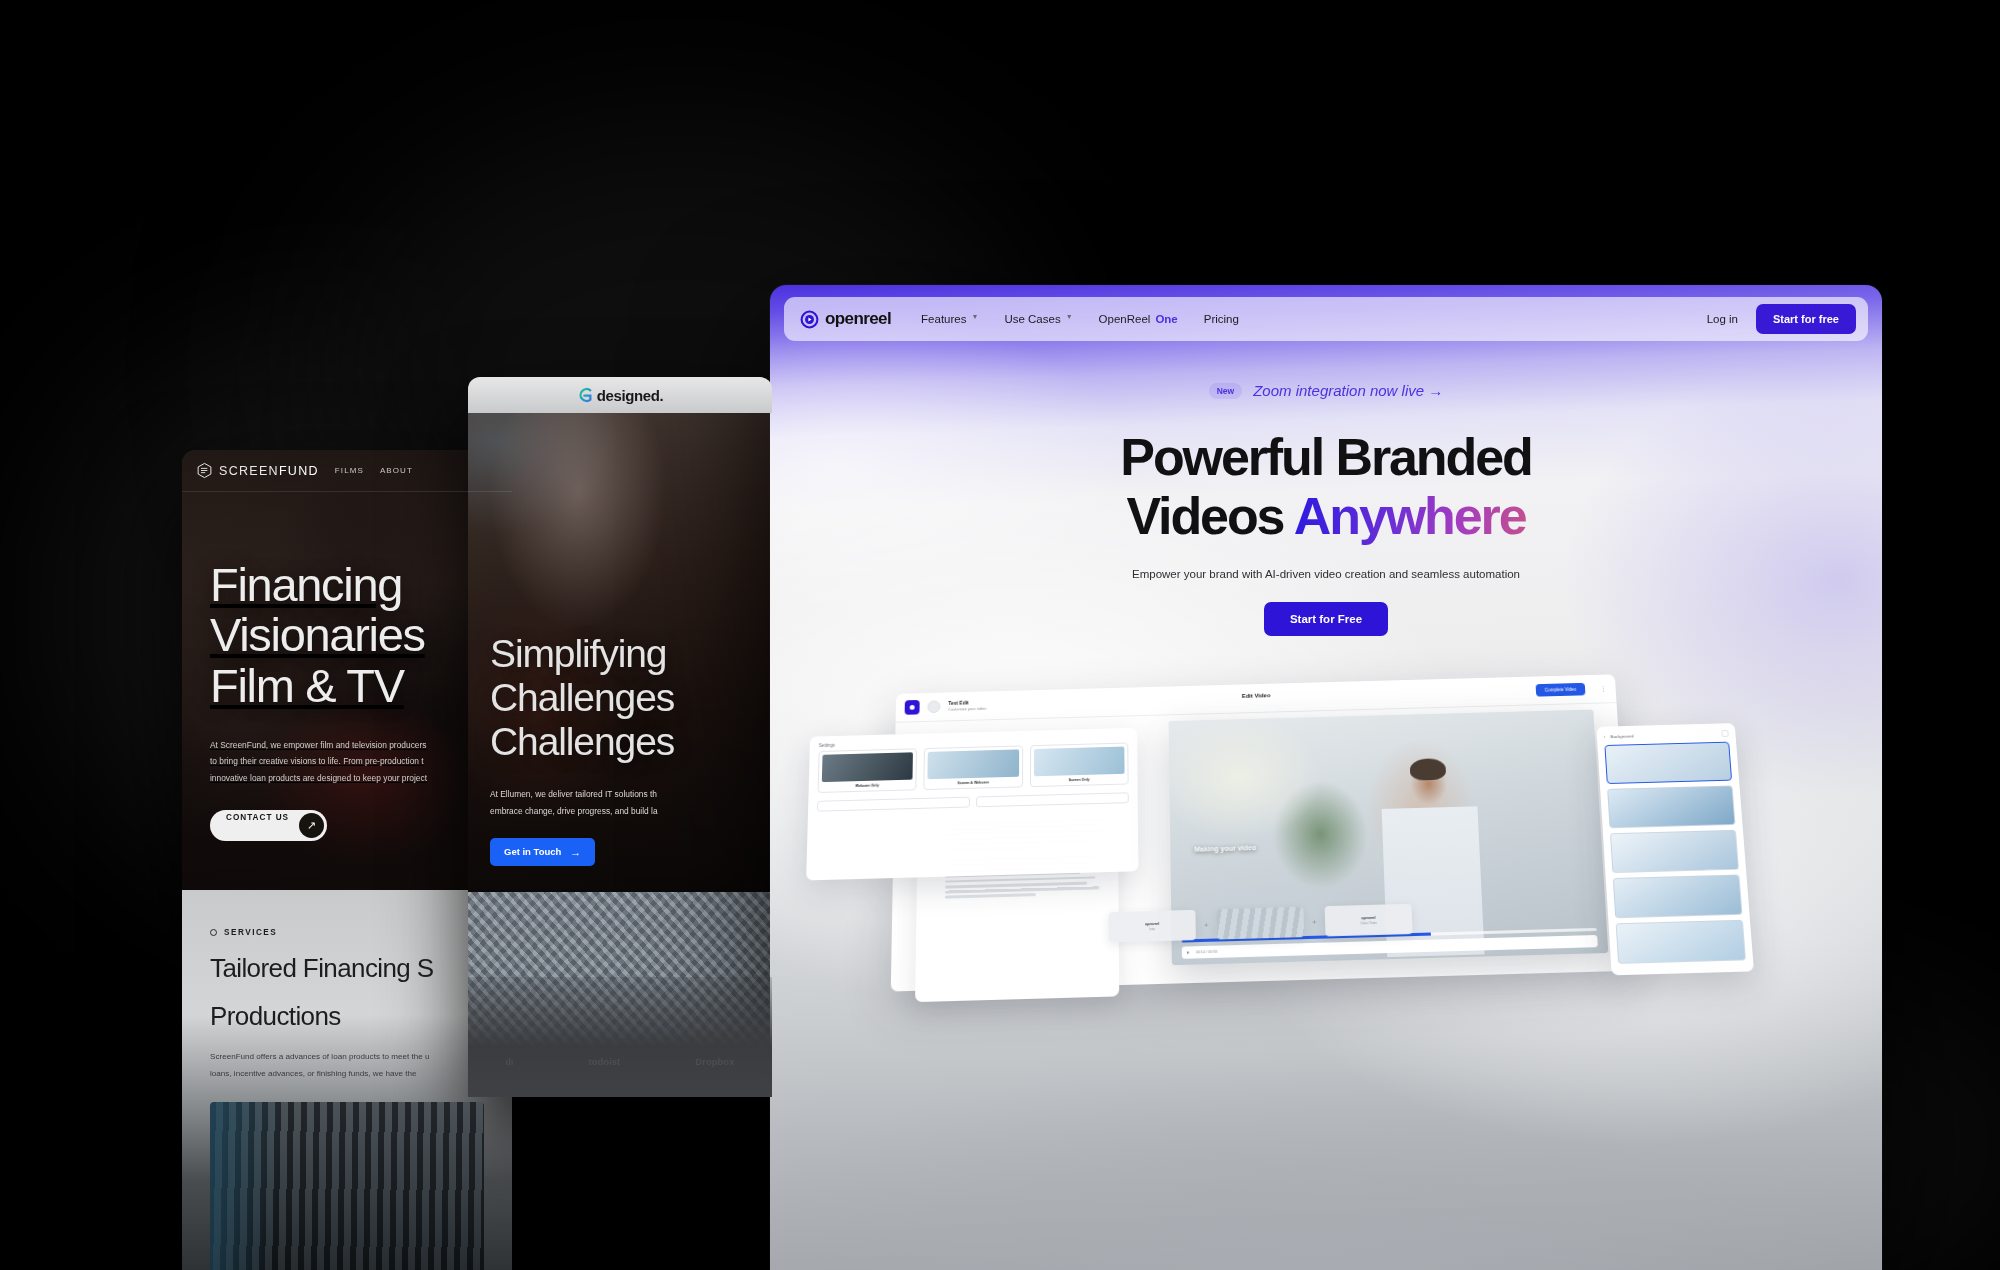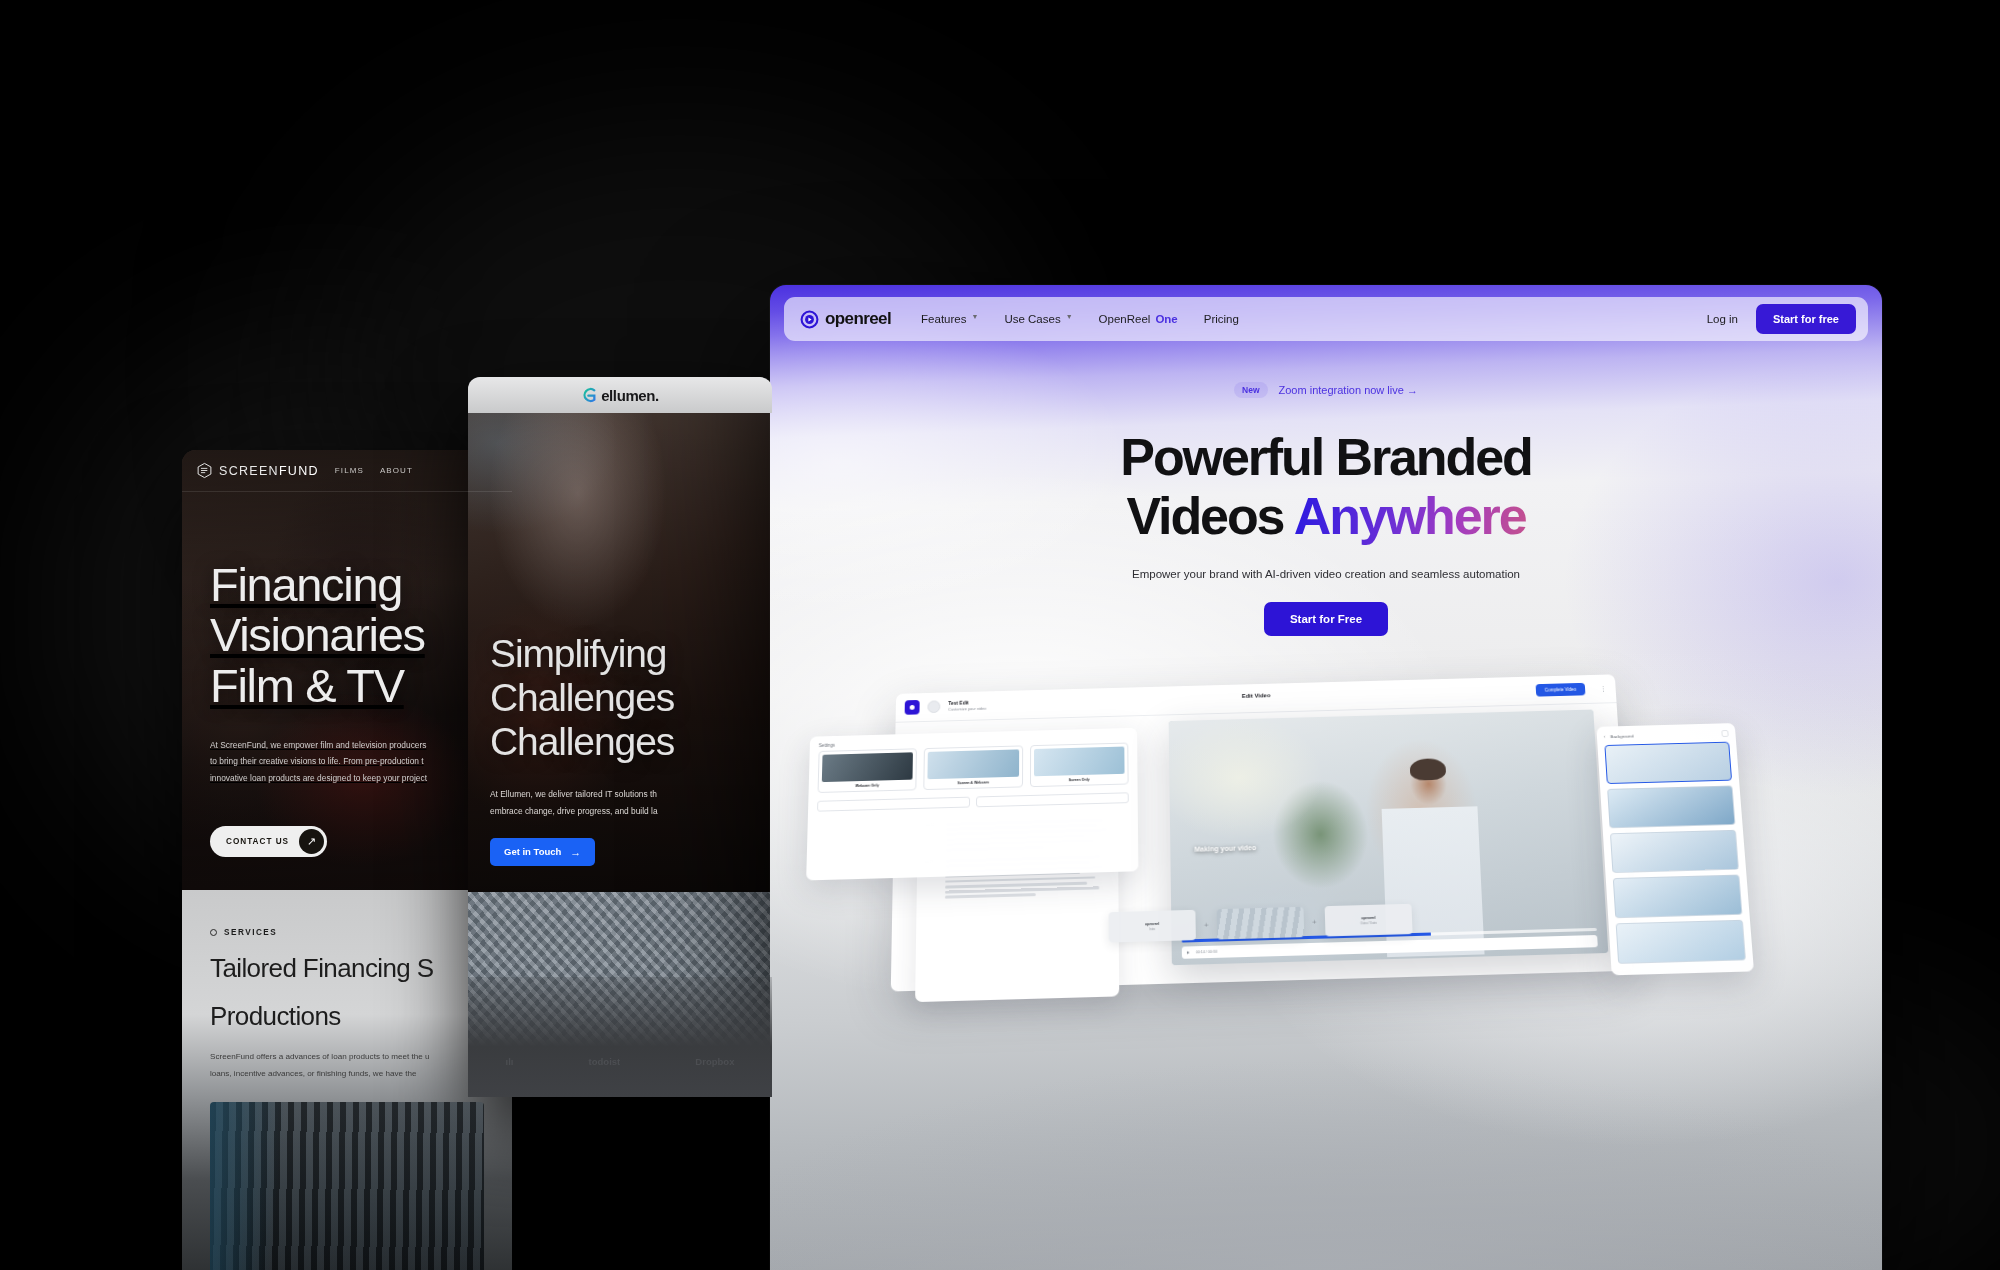--- a/index.html
+++ b/index.html
@@ -36,21 +36,21 @@
   .sf-mark { width:17px; height:17px; flex:0 0 17px; }
   .sf-name { font-size:12.5px; letter-spacing:1.3px; color:#e9e9e9; white-space:nowrap; }
   .sf-name b { font-weight:400; color:#fff; }
   .sf-link { font-size:8px; letter-spacing:1.1px; color:#c8c6c4; white-space:nowrap; }
   .sf-hero { position:absolute; left:28px; top:110px; right:0; z-index:4;text-decoration:underline; }
   .sf-h1 { font-size:47px; line-height:1.07; font-weight:400; color:#ededed;
     letter-spacing:-1.3px; white-space:nowrap;
     text-shadow:0 2px 18px rgba(0,0,0,.7); }
   .sf-body { margin-top:26px; font-size:8.4px; line-height:1.95; color:#d2d0cf;
     white-space:nowrap; }
-  .sf-cta { margin-top:40px; display:inline-flex; align-items:center;
+  .sf-cta { margin-top:24px; display:inline-flex; align-items:flex-start;
     background:#efefef; border-radius:40px; padding:3px 3px 3px 16px; gap:10px; }
   .sf-cta-label { font-size:8.2px; letter-spacing:1px; font-weight:700; color:#17140f; }
   .sf-cta-arrow { width:25px; height:25px; border-radius:50%; background:#16130f;
     display:flex; align-items:center; justify-content:center; color:#fff; font-size:11px; }
   .sf-lower { position:absolute; left:0; top:440px; right:0; bottom:0; z-index:4;
     padding:38px 28px 0; }
   .sf-eyebrow { display:flex; align-items:center; gap:7px; }
   .sf-dot { width:7px; height:7px; border-radius:50%; border:1px solid #2a2a2a; }
   .sf-eyebrow-text { font-size:8.2px; letter-spacing:1.5px; font-weight:700; color:#1b1b1b; }
   .sf-h2 { margin-top:16px; font-size:26px; line-height:1.22; color:#1d1d1d;
@@ -128,21 +128,21 @@
   .or-mi .hl { color:#4b31e0; font-weight:700; }
   .or-right { margin-left:auto; display:flex; align-items:center; gap:18px; }
   .or-login { font-size:11.5px; color:#1c1c1e; }
   .or-btn { background:#3719d6; color:#fff; font-size:11px; font-weight:700;
     padding:9px 17px; border-radius:7px; white-space:nowrap; }
 
   .or-badge { position:absolute; left:0; right:0; top:97px; display:flex;
     justify-content:center; align-items:center; gap:11px; z-index:8; }
   .or-badge-new { font-size:8.5px; color:#4b31e0; background:rgba(98,76,232,.13);
     padding:3px 8px; border-radius:10px; font-weight:600; }
-  .or-badge-text { font-size:11px; color:#4b31e0; white-space:nowrap; }
+  .or-badge-text { font-size:15px; color:#4b31e0; white-space:nowrap;font-style:italic; }
 
   .or-hero { position:absolute; left:0; right:0; top:143px; text-align:center; z-index:8; }
   .or-h1 { font-size:52px; line-height:1.13; font-weight:700; color:#111113;
     letter-spacing:-2.1px; }
   .or-h1 .grad { background:linear-gradient(95deg,#2c1ae0 0%,#6b2fd6 42%,#a33cc0 70%,#c3508f 100%);
     -webkit-background-clip:text; background-clip:text; color:transparent; }
   .or-sub { margin-top:22px; font-size:11.5px; color:#2e2e33; }
   .or-cta { margin-top:22px; display:inline-block; background:#2d14d6; color:#fff;
     font-size:11.5px; font-weight:600; padding:11px 26px; border-radius:7px; }
 
@@ -295,21 +295,21 @@
       <div class="el-logo">
         <svg class="el-mark" viewBox="0 0 24 24">
           <defs>
             <linearGradient id="elg" x1="0" y1="0" x2="1" y2="1">
               <stop offset="0" stop-color="#19c39a"></stop>
                 <stop offset="1" stop-color="#2f7ae5"></stop>
             </linearGradient>
           </defs>
           <path d="M20 5 A9 9 0 1 0 20 19 L20 13 L11 13" fill="none" stroke="url(#elg)" stroke-width="3.4" stroke-linecap="round"></path>
         </svg>
-        <div class="el-name"><span>ellumen</span><i>.</i></div>
+        <div class="el-name"><span>designed</span><i>.</i></div>
       </div>
     </div>
 
     <div id="el-photo"></div>
     <div id="el-knit"></div>
 
     <div class="el-hero">
       <div class="el-h1">Simplifying</div>
       <div class="el-h1">Challenges</div>
       <div class="el-h1 accent">Challenges</div>

